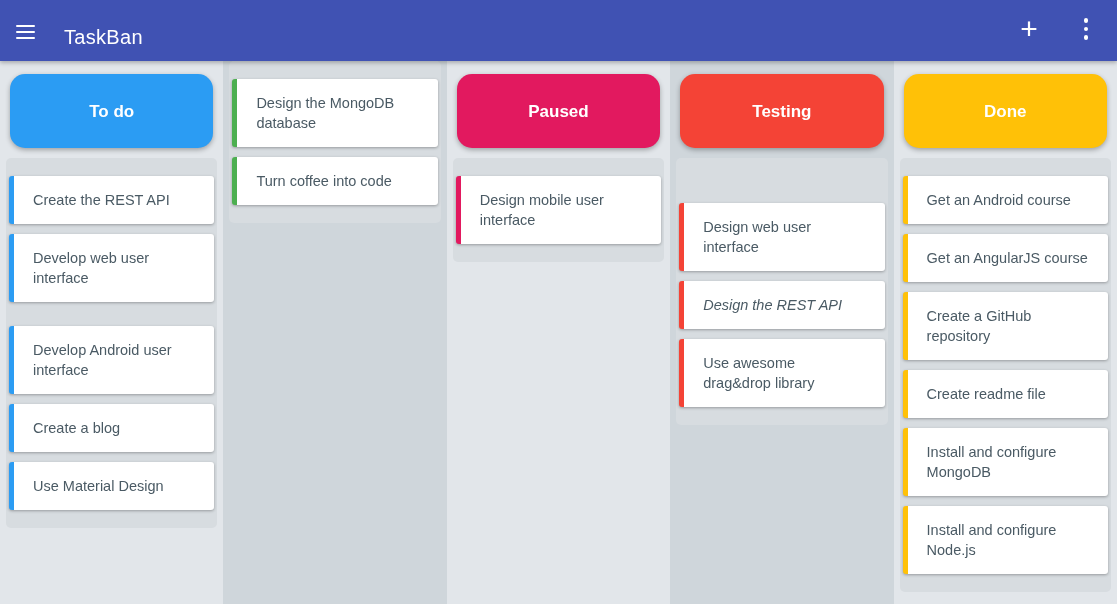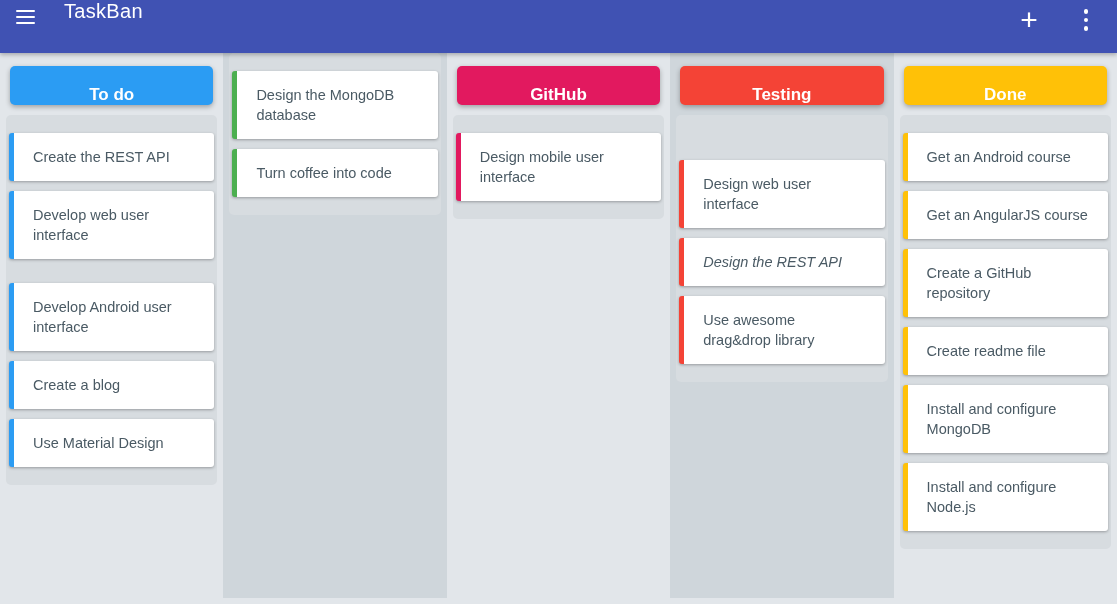--- a/index.html
+++ b/index.html
@@ -4,25 +4,25 @@
 <style>
   * { margin: 0; padding: 0; box-sizing: border-box; }
   html, body { width: 1117px; height: 604px; overflow: hidden; }
   body {
     font-family: "Liberation Sans", sans-serif;
     background: #E2E6EA;
   }
 
   
   .appbar {
-    height: 53px;
+    height: 61px;
     background: #4052B3;
     display: flex;
-    align-items: flex-start;
-    padding: 0 16px;
+    align-items: flex-end;
+    padding: 12px 16px;
     box-shadow: 0 2px 4px rgba(0,0,0,0.25);
     position: relative;
     z-index: 10;
   }
   .menu-btn {
     width: 34px; height: 34px;
     display: flex; flex-direction: column;
     justify-content: center; gap: 4px;
     cursor: pointer;
     margin-right: 14px;
@@ -65,23 +65,23 @@
     height: 100%;
     background: #E2E6EA;
     display: flex;
     flex-direction: column;
   }
   .column:nth-child(even) { background: #CFD6DB; }
 
   .col-header {
     display: block;
     margin: 13px 10px 10px 10px;
-    height: 39px;
+    height: 74px;
     border: none;
-    border-radius: 5px;
+    border-radius: 15px;
     color: #ffffff;
     font-family: "Liberation Sans", sans-serif;
     font-size: 17px;
     font-weight: bold;
     box-shadow: 0 2px 5px rgba(0,0,0,0.3);
     cursor: pointer;
     line-height: 57px;
   }
 
   .card-list {
@@ -158,21 +158,21 @@
         <div class="card" style="border-left-color: rgb(76, 175, 80);">
           <div class="card-text">Design the MongoDB database</div>
         </div>
         <div class="card" style="border-left-color: rgb(76, 175, 80);">
           <div class="card-text">Turn coffee into code</div>
         </div>
       </div>
   </section>
 
   <section class="column">
-    <button class="col-header" style="background: rgb(226, 25, 95);">GitHub</button>
+    <button class="col-header" style="background: rgb(226, 25, 95);">Paused</button>
     <div class="card-list" style="background: rgb(215, 220, 224);">
         <div class="card" style="border-left-color: rgb(226, 25, 95);">
           <div class="card-text">Design mobile user interface</div>
         </div>
       </div>
   </section>
 
   <section class="column">
     <button class="col-header" style="background: rgb(244, 67, 54);">Testing</button>
     <div class="card-list" style="background: rgb(215, 220, 224);">

